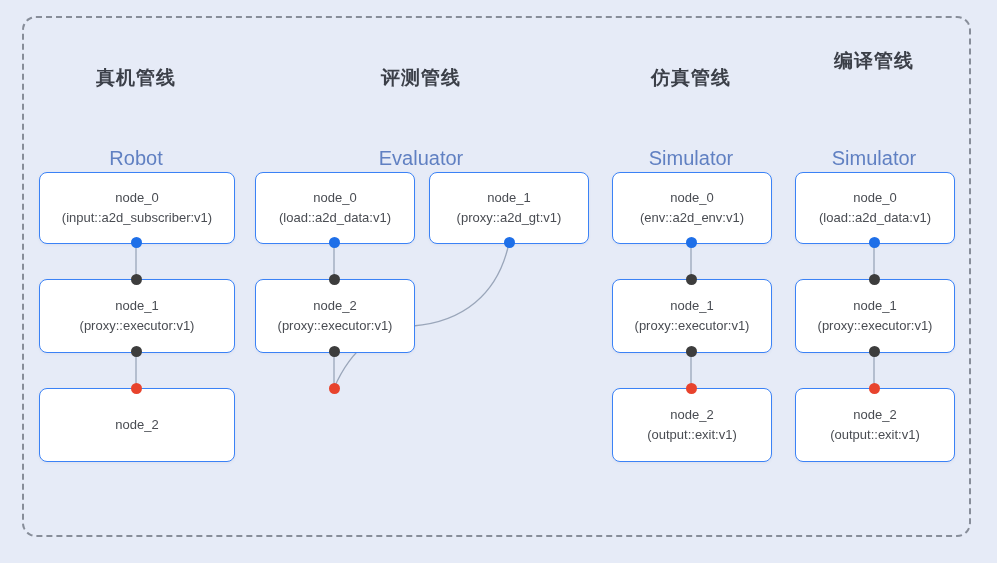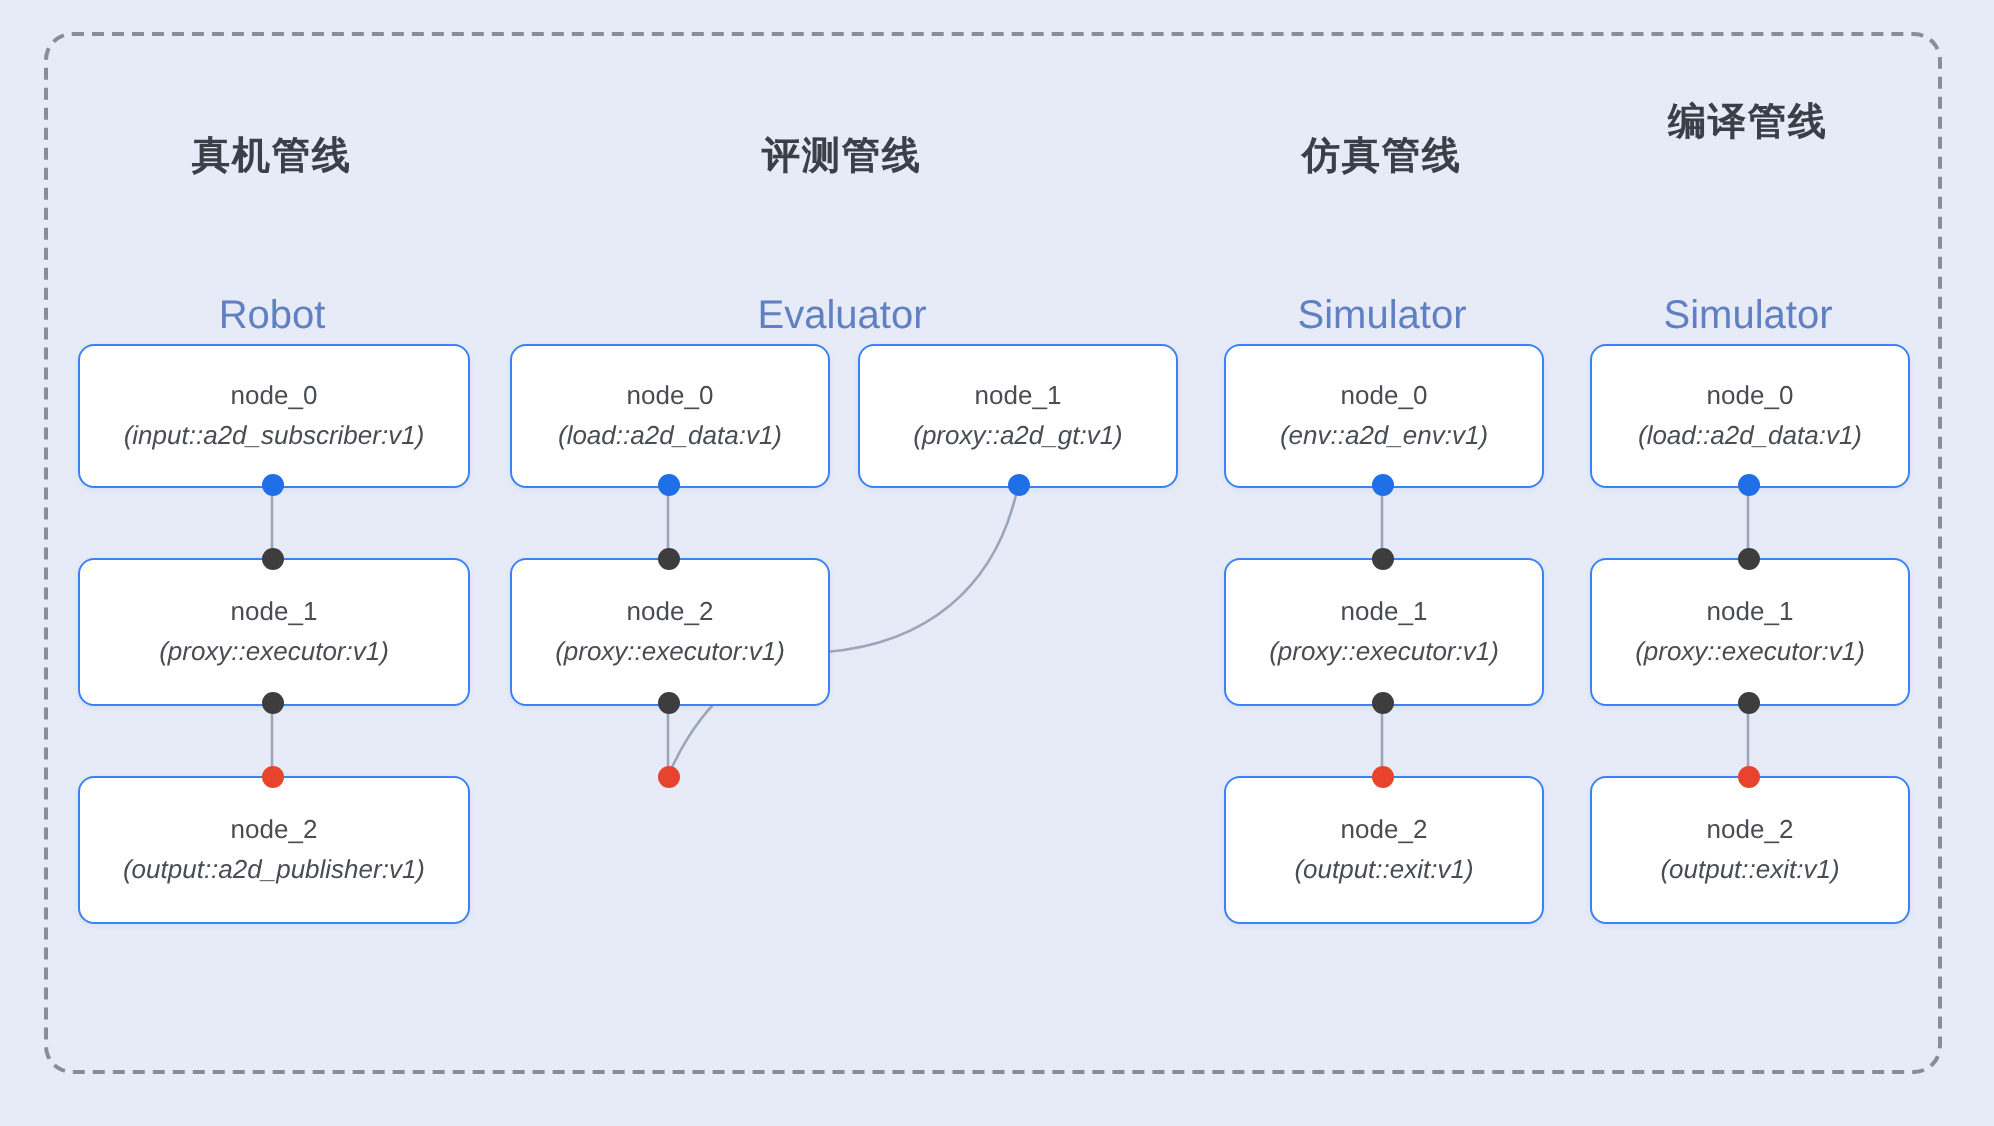--- a/index.html
+++ b/index.html
@@ -9,21 +9,21 @@
     border:2px dashed #878d99;border-radius:14px;}
   .title-cn{position:absolute;transform:translateX(-50%);white-space:nowrap;
     font-size:19px;font-weight:700;color:#3b3f48;letter-spacing:1px;}
   .title-en{position:absolute;transform:translateX(-50%);white-space:nowrap;
     font-size:20px;font-weight:400;color:#6080c2;margin-top:21px;}
   .node{position:absolute;background:#ffffff;border:1px solid #3b82f6;border-radius:8px;
     box-shadow:0 1px 3px rgba(70,90,140,0.07);
     display:flex;flex-direction:column;align-items:center;justify-content:center;
     z-index:2;}
   .node-name{font-size:13px;color:#494c52;line-height:20px;}
-  .node-type{font-size:13px;color:#494c52;line-height:20px;font-style:italic;}
+  .node-type{font-size:13px;color:#494c52;line-height:20px;}
   .port{position:absolute;width:11px;height:11px;border-radius:50%;z-index:3;}
   svg.edges{position:absolute;left:0;top:0;z-index:1;}
 </style>
 </head>
 <body>
 
 <div id="canvas" style="background: rgb(230, 235, 247);">
 
   <div class="outer-frame" style="border-color: rgb(135, 141, 153);"></div>
 
@@ -57,21 +57,20 @@
   <div class="node" style="left:39px;top:172px;width:194px;height:70px">
     <div class="node-name">node_0</div>
     <div class="node-type">(input::a2d_subscriber:v1)</div>
   </div>
   <div class="node" style="left:39px;top:279px;width:194px;height:72px">
     <div class="node-name">node_1</div>
     <div class="node-type">(proxy::executor:v1)</div>
   </div>
   <div class="node" style="left:39px;top:388px;width:194px;height:72px">
     <div class="node-name">node_2</div>
-    <div class="node-type">(output::a2d_publisher:v1)</div>
   </div>
 
   <div class="node" style="left:255px;top:172px;width:158px;height:70px">
     <div class="node-name">node_0</div>
     <div class="node-type">(load::a2d_data:v1)</div>
   </div>
   <div class="node" style="left:429px;top:172px;width:158px;height:70px">
     <div class="node-name">node_1</div>
     <div class="node-type">(proxy::a2d_gt:v1)</div>
   </div>

